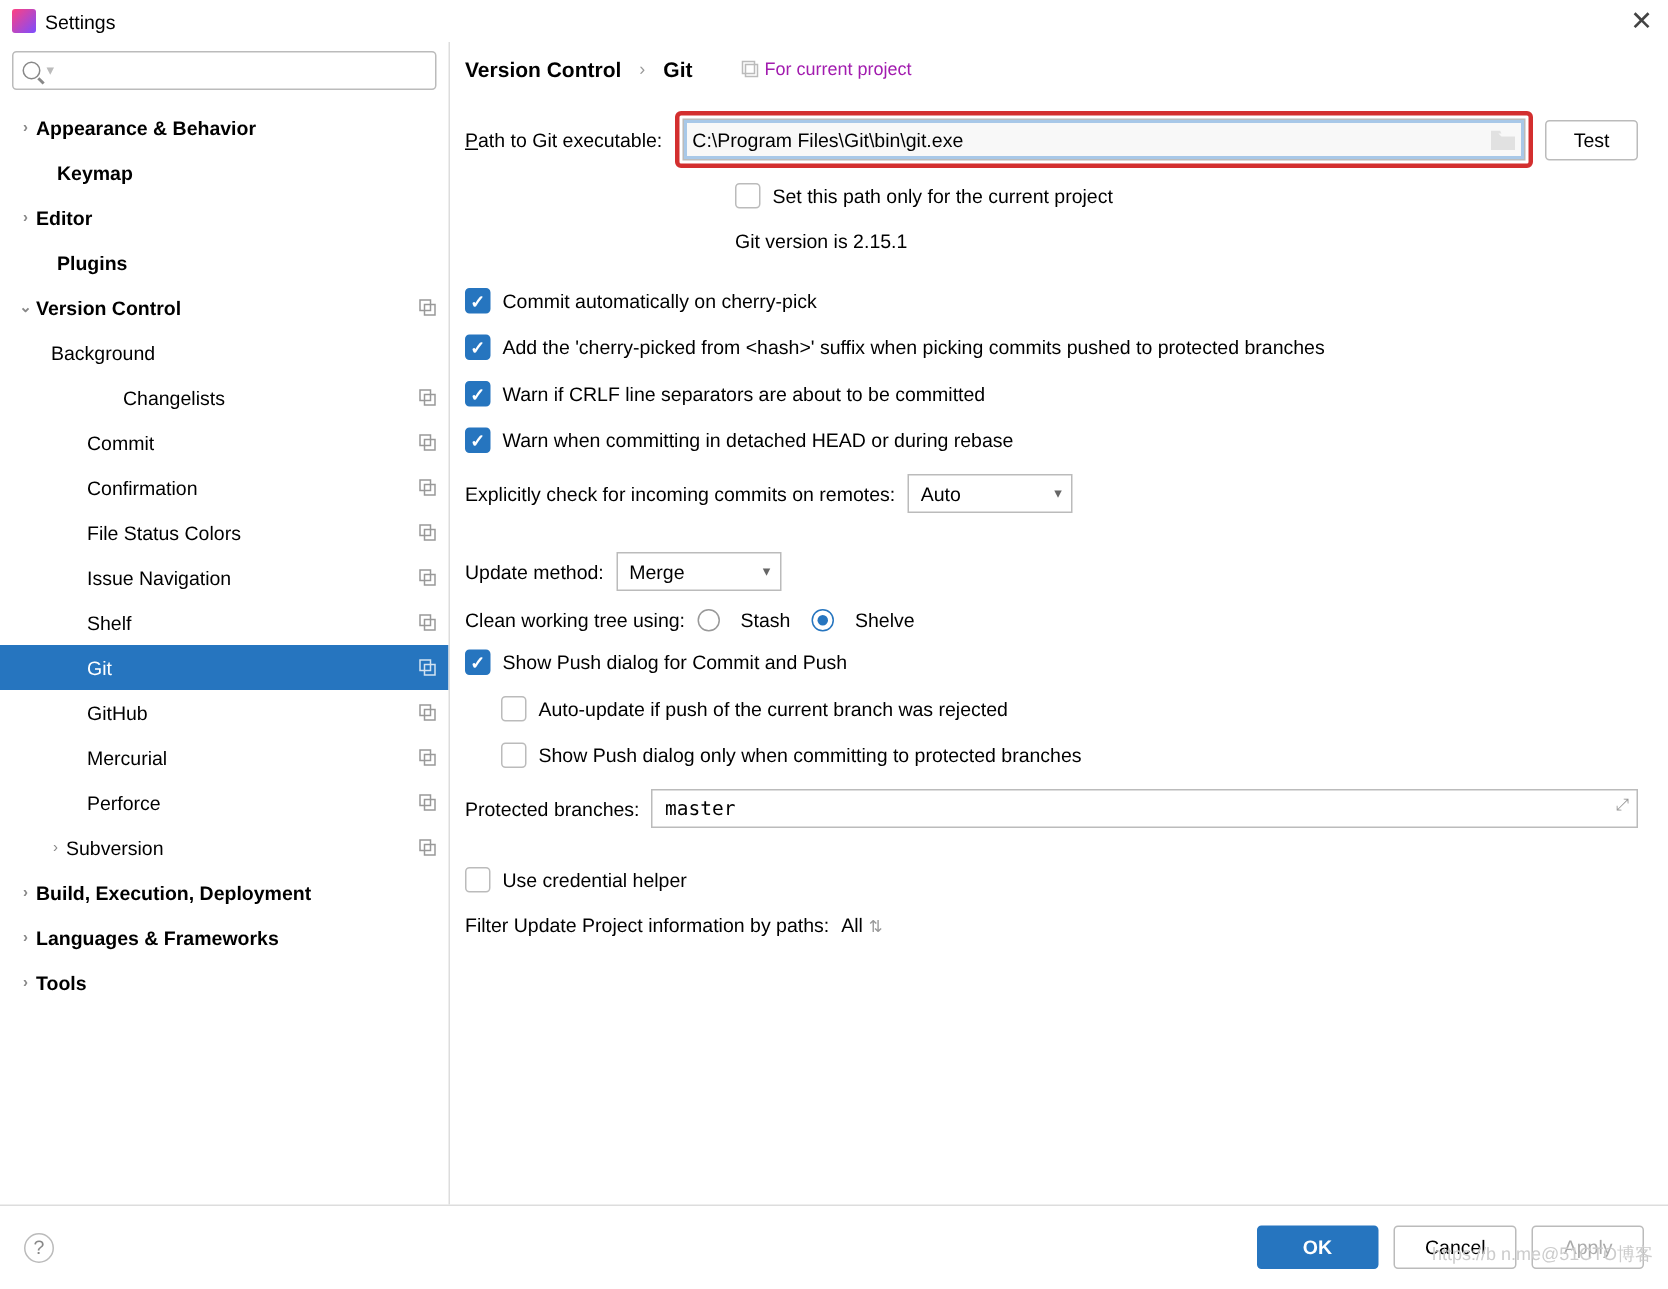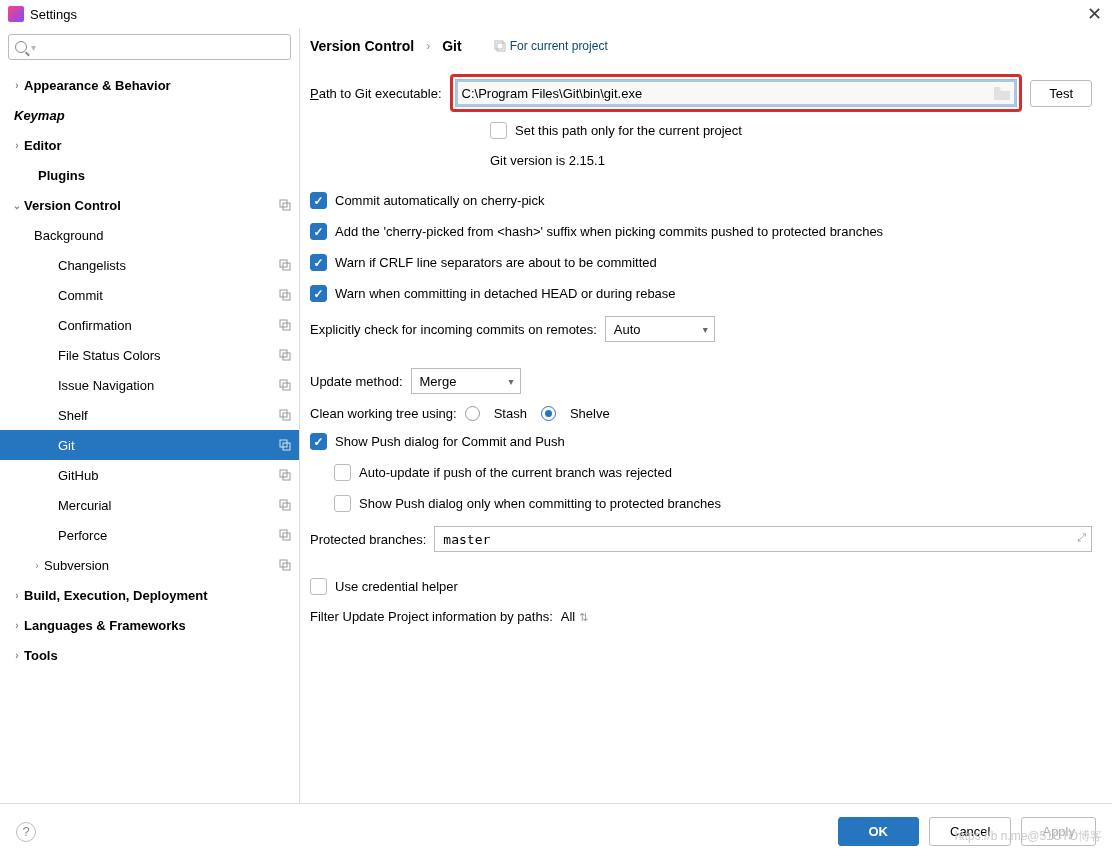--- a/index.html
+++ b/index.html
@@ -20,21 +20,21 @@
 .arrow { width: 14px; display: inline-flex; justify-content: center; align-items: center; font-size: 10px; color: #888; }
 .tree-item.selected .arrow { color: #fff; }
 .tree-label { flex: 1; }
 .copy-icon { width: 12px; height: 12px; opacity: 0.4; }
 .tree-item.selected .copy-icon { opacity: 0.8; filter: brightness(2); }
 .copy-icon svg { width: 100%; height: 100%; }
 .content { flex: 1; padding: 10px 20px 0 10px; overflow-y: auto; }
 .breadcrumb { display: flex; align-items: center; gap: 12px; margin-bottom: 20px; }
 .breadcrumb .bc { font-weight: bold; font-size: 14px; }
 .breadcrumb .sep { color: #999; font-size: 12px; }
-.breadcrumb .proj-hint { color: #0c4a6e; font-size: 12px; display: flex; align-items: center; gap: 4px; margin-left: 20px; }
+.breadcrumb .proj-hint { color: #a21caf; font-size: 12px; display: flex; align-items: center; gap: 4px; margin-left: 20px; }
 .row { display: flex; align-items: center; margin-bottom: 12px; gap: 8px; }
 .label-underline { text-decoration: underline; text-decoration-color: #000; }
 .path-row { display: flex; align-items: center; gap: 8px; }
 .path-highlight { border: 3px solid #d32f2f; border-radius: 4px; padding: 2px; flex: 1; display: flex; }
 .path-input-wrap { flex: 1; display: flex; align-items: center; border: 1px solid #bbb; background: #f8f8f8; box-shadow: 0 0 0 2px #a8c8e8 inset; height: 28px; padding: 0 6px; }
 .path-input { flex: 1; border: none; outline: none; background: transparent; font-size: 13px; }
 .folder-icon { width: 16px; height: 13px; opacity: 0.5; }
 .btn { border: 1px solid #bbb; background: #fff; border-radius: 3px; padding: 5px 18px; cursor: pointer; font-size: 13px; }
 .indent-row { padding-left: 172px; margin-top: 8px; margin-bottom: 8px; color: #000; }
 .checkbox-row { display: flex; align-items: center; gap: 8px; margin-bottom: 14px; }
@@ -73,21 +73,21 @@
       <div class="search-box">
         <span class="search-icon"></span>
         <span style="color:#bbb;font-size:10px;">▾</span>
       </div>
     </div>
     <div class="tree" id="tree">
         <div class="tree-item bold" style="padding-left: 10px;">
           <span class="arrow">›</span>
           <span class="tree-label">Appearance &amp; Behavior</span>
         </div>
-        <div class="tree-item bold" style=" font-style: italic;">
+        <div class="tree-item bold" style="padding-left: 24px;">
           <span class="arrow"></span>
           <span class="tree-label">Keymap</span>
         </div>
         <div class="tree-item bold" style="padding-left: 10px;">
           <span class="arrow">›</span>
           <span class="tree-label">Editor</span>
         </div>
         <div class="tree-item bold" style="padding-left: 24px;">
           <span class="arrow"></span>
           <span class="tree-label">Plugins</span>
@@ -97,21 +97,21 @@
           <span class="tree-label">Version Control</span>
           <span class="copy-icon"><svg viewBox="0 0 12 12">
               <rect x="1" y="1" width="7" height="7" fill="none" stroke="currentColor" stroke-width="1"></rect>
               <rect x="4" y="4" width="7" height="7" fill="none" stroke="currentColor" stroke-width="1"></rect>
             </svg></span>
         </div>
         <div class="tree-item" style="padding-left: 20px;">
           <span class="arrow"></span>
           <span class="tree-label">Background</span>
         </div>
-        <div class="tree-item" style="padding-left: 44px;">
+        <div class="tree-item" style="padding-left: 68px;">
           <span class="arrow"></span>
           <span class="tree-label">Changelists</span>
           <span class="copy-icon"><svg viewBox="0 0 12 12">
               <rect x="1" y="1" width="7" height="7" fill="none" stroke="currentColor" stroke-width="1"></rect>
               <rect x="4" y="4" width="7" height="7" fill="none" stroke="currentColor" stroke-width="1"></rect>
             </svg></span>
         </div>
         <div class="tree-item" style="padding-left: 44px;">
           <span class="arrow"></span>
           <span class="tree-label">Commit</span>

